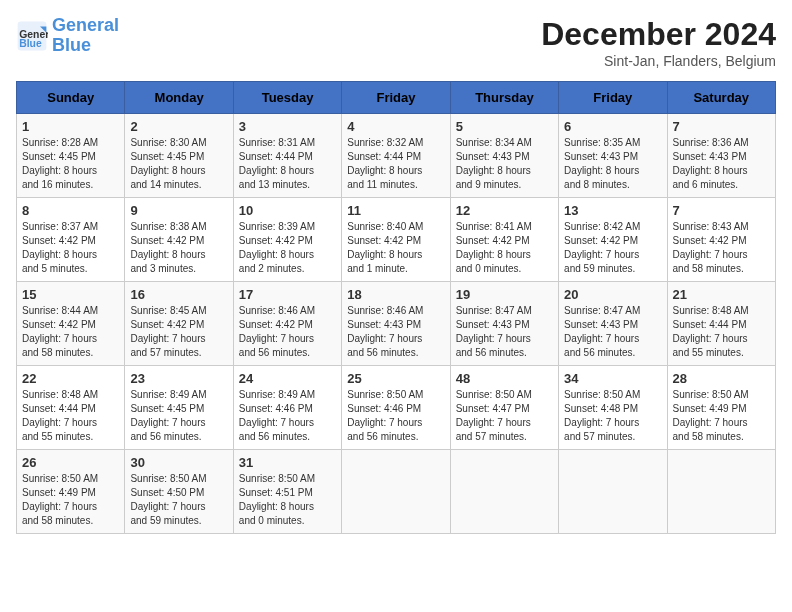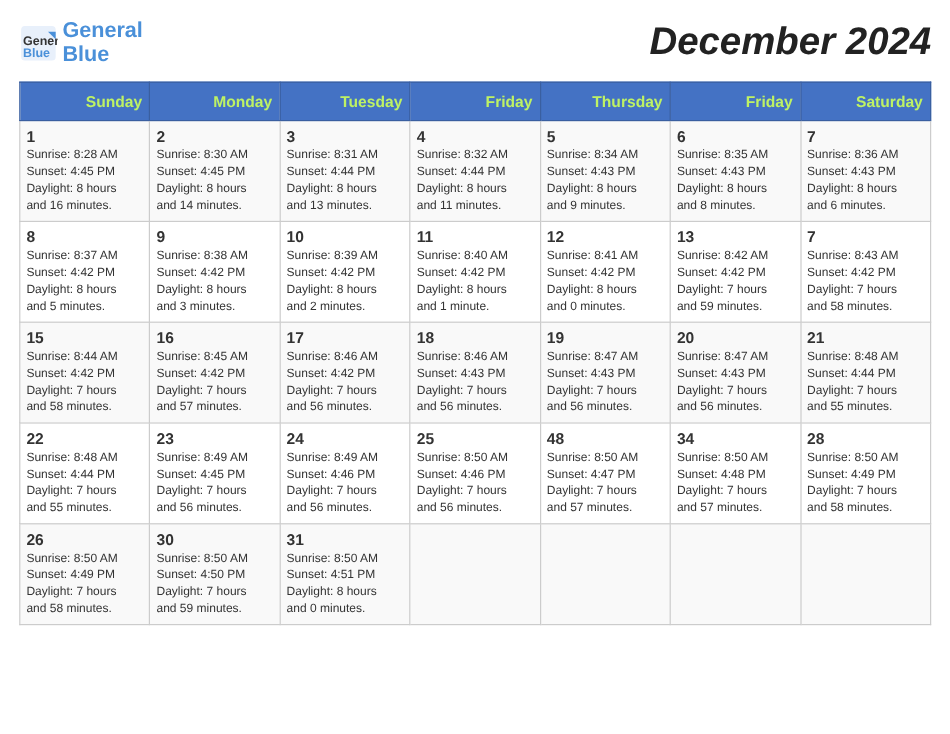--- a/index.html
+++ b/index.html
@@ -34,37 +34,36 @@
       width: 32px;
       height: 32px;
     }
     .title-area {
       text-align: right;
     }
     .main-title {
       font-size: 32px;
       font-weight: bold;
       color: #222;
-      font-style: italic;
     }
     .subtitle {
       font-size: 14px;
       color: #555;
     }
     table {
       width: 100%;
       border-collapse: collapse;
       font-size: 11px;
     }
     thead tr th {
       background-color: #4472C4;
-      color: #bef264;
+      color: #000000;
       font-weight: bold;
       font-size: 13px;
-      text-align: right;
+      text-align: center;
       padding: 8px 6px;
       border: 1px solid #3a5fa0;
     }
     tbody tr td {
       border: 1px solid #ccc;
       vertical-align: top;
       padding: 5px 5px;
       font-size: 10.5px;
       color: #333;
       background: #fff;
@@ -107,20 +106,21 @@
       <div class="logo-text">
         <span>General</span>
       </div>
       <div class="logo-text">
         <span style="color:#4a90d9">Blue</span>
       </div>
     </div>
   </div>
   <div class="title-area">
     <div class="main-title">December 2024</div>
+    <div class="subtitle">Sint-Jan, Flanders, Belgium</div>
   </div>
 </div>
 
 <table>
   <thead>
     <tr>
     <th>Sunday</th>
         <th>Monday</th>
         <th>Tuesday</th>
         <th>Friday</th>

